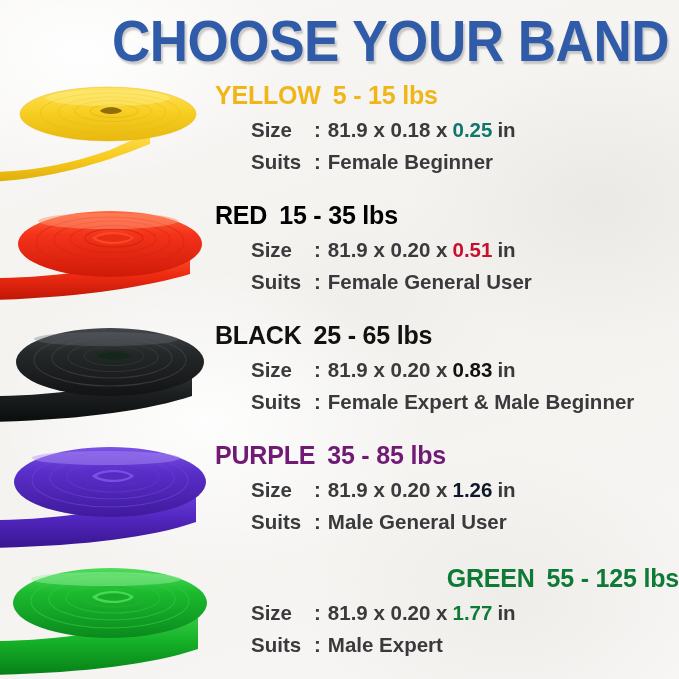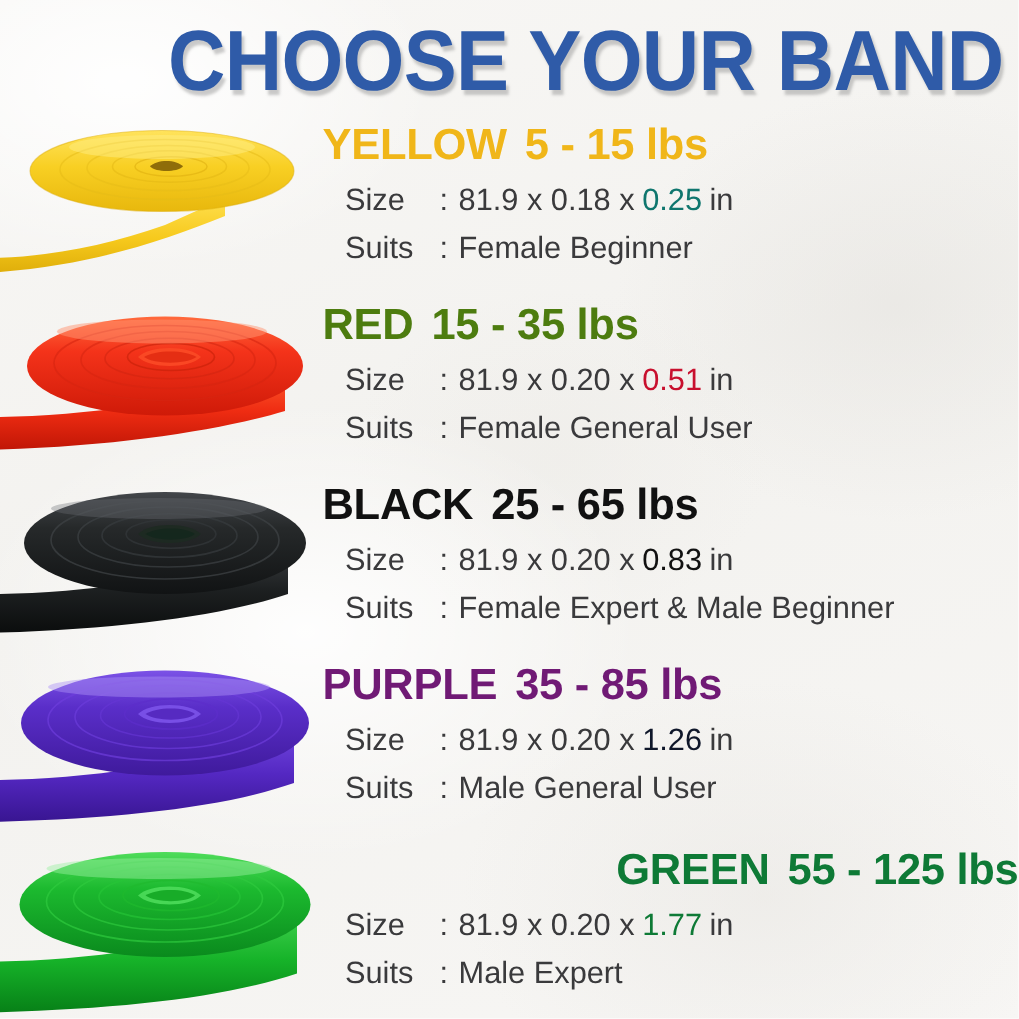--- a/index.html
+++ b/index.html
@@ -61,37 +61,37 @@
     width: 679px;
   }
   .row-text {
     position: absolute;
     left: 215px;
     top: 0;
     width: 464px;
   }
   .band-heading {
     font-weight: 700;
-    font-size: 29px;
+    font-size: 25px;
     line-height: 1.05;
     white-space: nowrap;
     letter-spacing: -0.2px;
   }
   .band-heading .range {
     margin-left: 12px;
   }
   .spec-line {
-    font-weight: 400;
+    font-weight: 700;
     font-size: 20.5px;
     line-height: 1.0;
     color: #3a3a3c;
     white-space: nowrap;
     display: flex;
     align-items: baseline;
-    margin-left: 15px;
+    margin-left: 36px;
   }
   .spec-key {
     display: inline-block;
     width: 63px;
     flex: 0 0 63px;
   }
   .spec-colon {
     flex: 0 0 auto;
     padding-right: 7px;
   }
@@ -186,21 +186,21 @@
         <ellipse cx="110" cy="40" rx="74" ry="25" fill="none" stroke="#d52410" stroke-width="1.1" opacity="0.6"></ellipse>
         <ellipse cx="112" cy="38" rx="58" ry="19" fill="none" stroke="#d52410" stroke-width="1.1" opacity="0.55"></ellipse>
         <ellipse cx="113" cy="37" rx="43" ry="13.5" fill="none" stroke="#cf2410" stroke-width="1.1" opacity="0.55"></ellipse>
         <ellipse cx="114" cy="36" rx="29" ry="9" fill="none" stroke="#c42009" stroke-width="1.1" opacity="0.6"></ellipse>
         <path d="M92,36 C100,28 126,28 134,36 C126,44 100,44 92,36 Z" fill="#fb4a26" opacity="0.9"></path>
         <path d="M96,36 C103,31 124,31 131,36 C124,41 103,41 96,36 Z" fill="#e02a11" opacity="0.85"></path>
         <ellipse cx="108" cy="19" rx="70" ry="8" fill="#ff9472" opacity="0.5"></ellipse>
       </svg>
     </div>
     <div class="row-text">
-      <div class="band-heading" style="color: #4d7c0f;">
+      <div class="band-heading" style="color: #000000;">
         <span>RED</span><span class="range">15 - 35 lbs</span>
       </div>
       <div class="spec-line" style="margin-top:12px;">
         <span class="spec-key">Size</span>
         <span class="spec-colon">:</span>
         <span class="spec-val">81.9 x 0.20 x</span>
         <span class="spec-val hl" style="padding: 0px 5px; color: rgb(200, 16, 46);">0.51</span>
         <span class="spec-val">in</span>
       </div>
       <div class="spec-line" style="margin-top:11px;">

